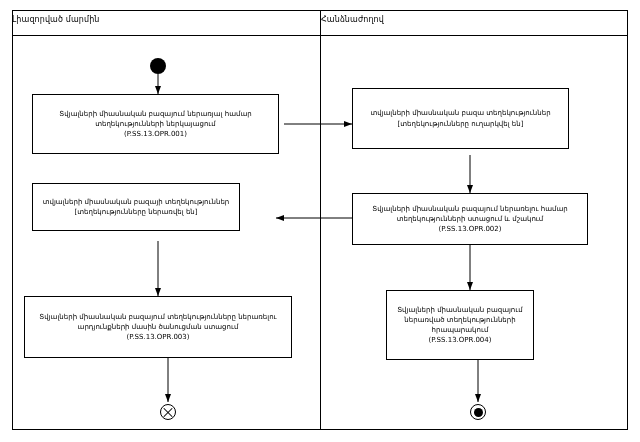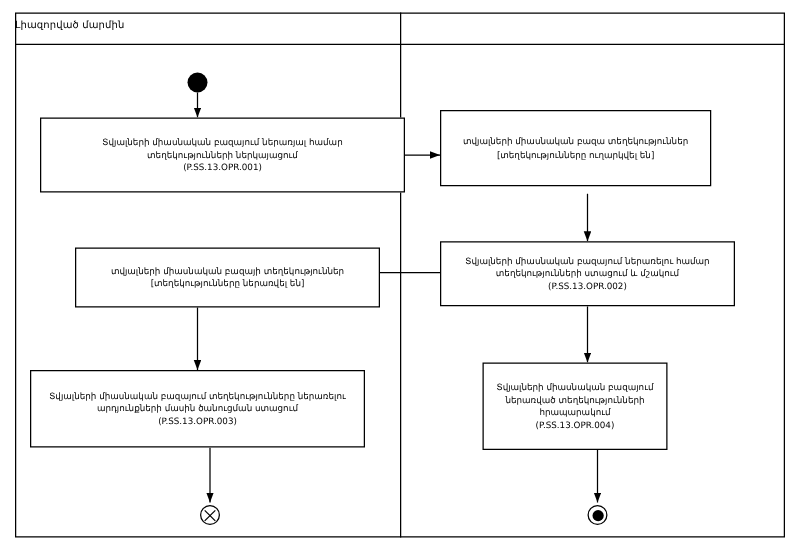--- a/index.html
+++ b/index.html
@@ -132,20 +132,21 @@
 </head>
 <body>
 
 <div id="canvas">
 
   <div class="frame"></div>
   <div class="lane-header-rule"></div>
   <div class="divider"></div>
 
   <div class="lane-title left">Լիազորված մարմին</div>
+  <div class="lane-title right">Հանձնաժողով</div>
 
   <svg class="edges" viewBox="0 0 640 442">
     <defs>
       <marker id="arrow" markerWidth="9" markerHeight="9" refX="8" refY="3" orient="auto" markerUnits="strokeWidth">
         <path d="M0,0 L8,3 L0,6 z" fill="#000000"></path>
       </marker>
     </defs>
 
     <line x1="158" y1="74" x2="158" y2="94" stroke="#000000" stroke-width="1" marker-end="url(#arrow)"></line>
 
@@ -159,38 +160,38 @@
 
     <line x1="470" y1="245" x2="470" y2="290" stroke="#000000" stroke-width="1" marker-end="url(#arrow)"></line>
 
     <line x1="168" y1="358" x2="168" y2="402" stroke="#000000" stroke-width="1" marker-end="url(#arrow)"></line>
 
     <line x1="478" y1="360" x2="478" y2="402" stroke="#000000" stroke-width="1" marker-end="url(#arrow)"></line>
   </svg>
 
   <div class="start-node" style="left:150px; top:58px;"></div>
 
-  <div class="node" style="left:32px; top:94px; width:292px; height:60px;">
+  <div class="node" style="left:32px; top:94px; width:247px; height:60px;">
     <span class="txt">Տվյալների միասնական բազայում ներառյալ համար
 տեղեկությունների ներկայացում
 (P.SS.13.OPR.001)</span>
   </div>
 
   <div class="node" style="left:352px; top:88px; width:217px; height:61px;">
     <span class="txt">տվյալների միասնական բազա տեղեկություններ
 [տեղեկությունները ուղարկվել են]</span>
   </div>
 
   <div class="node" style="left:352px; top:193px; width:236px; height:52px;">
     <span class="txt">Տվյալների միասնական բազայում ներառելու համար
 տեղեկությունների ստացում և մշակում
 (P.SS.13.OPR.002)</span>
   </div>
 
-  <div class="node" style="left:32px; top:198px; width:244px; height:48px;margin-left:28px;">
+  <div class="node" style="left:32px; top:183px; width:208px; height:48px;">
     <span class="txt">տվյալների միասնական բազայի տեղեկություններ
 [տեղեկությունները ներառվել են]</span>
   </div>
 
   <div class="node" style="left:24px; top:296px; width:268px; height:62px;">
     <span class="txt">Տվյալների միասնական բազայում տեղեկությունները ներառելու
 արդյունքների մասին ծանուցման ստացում
 (P.SS.13.OPR.003)</span>
   </div>
 

